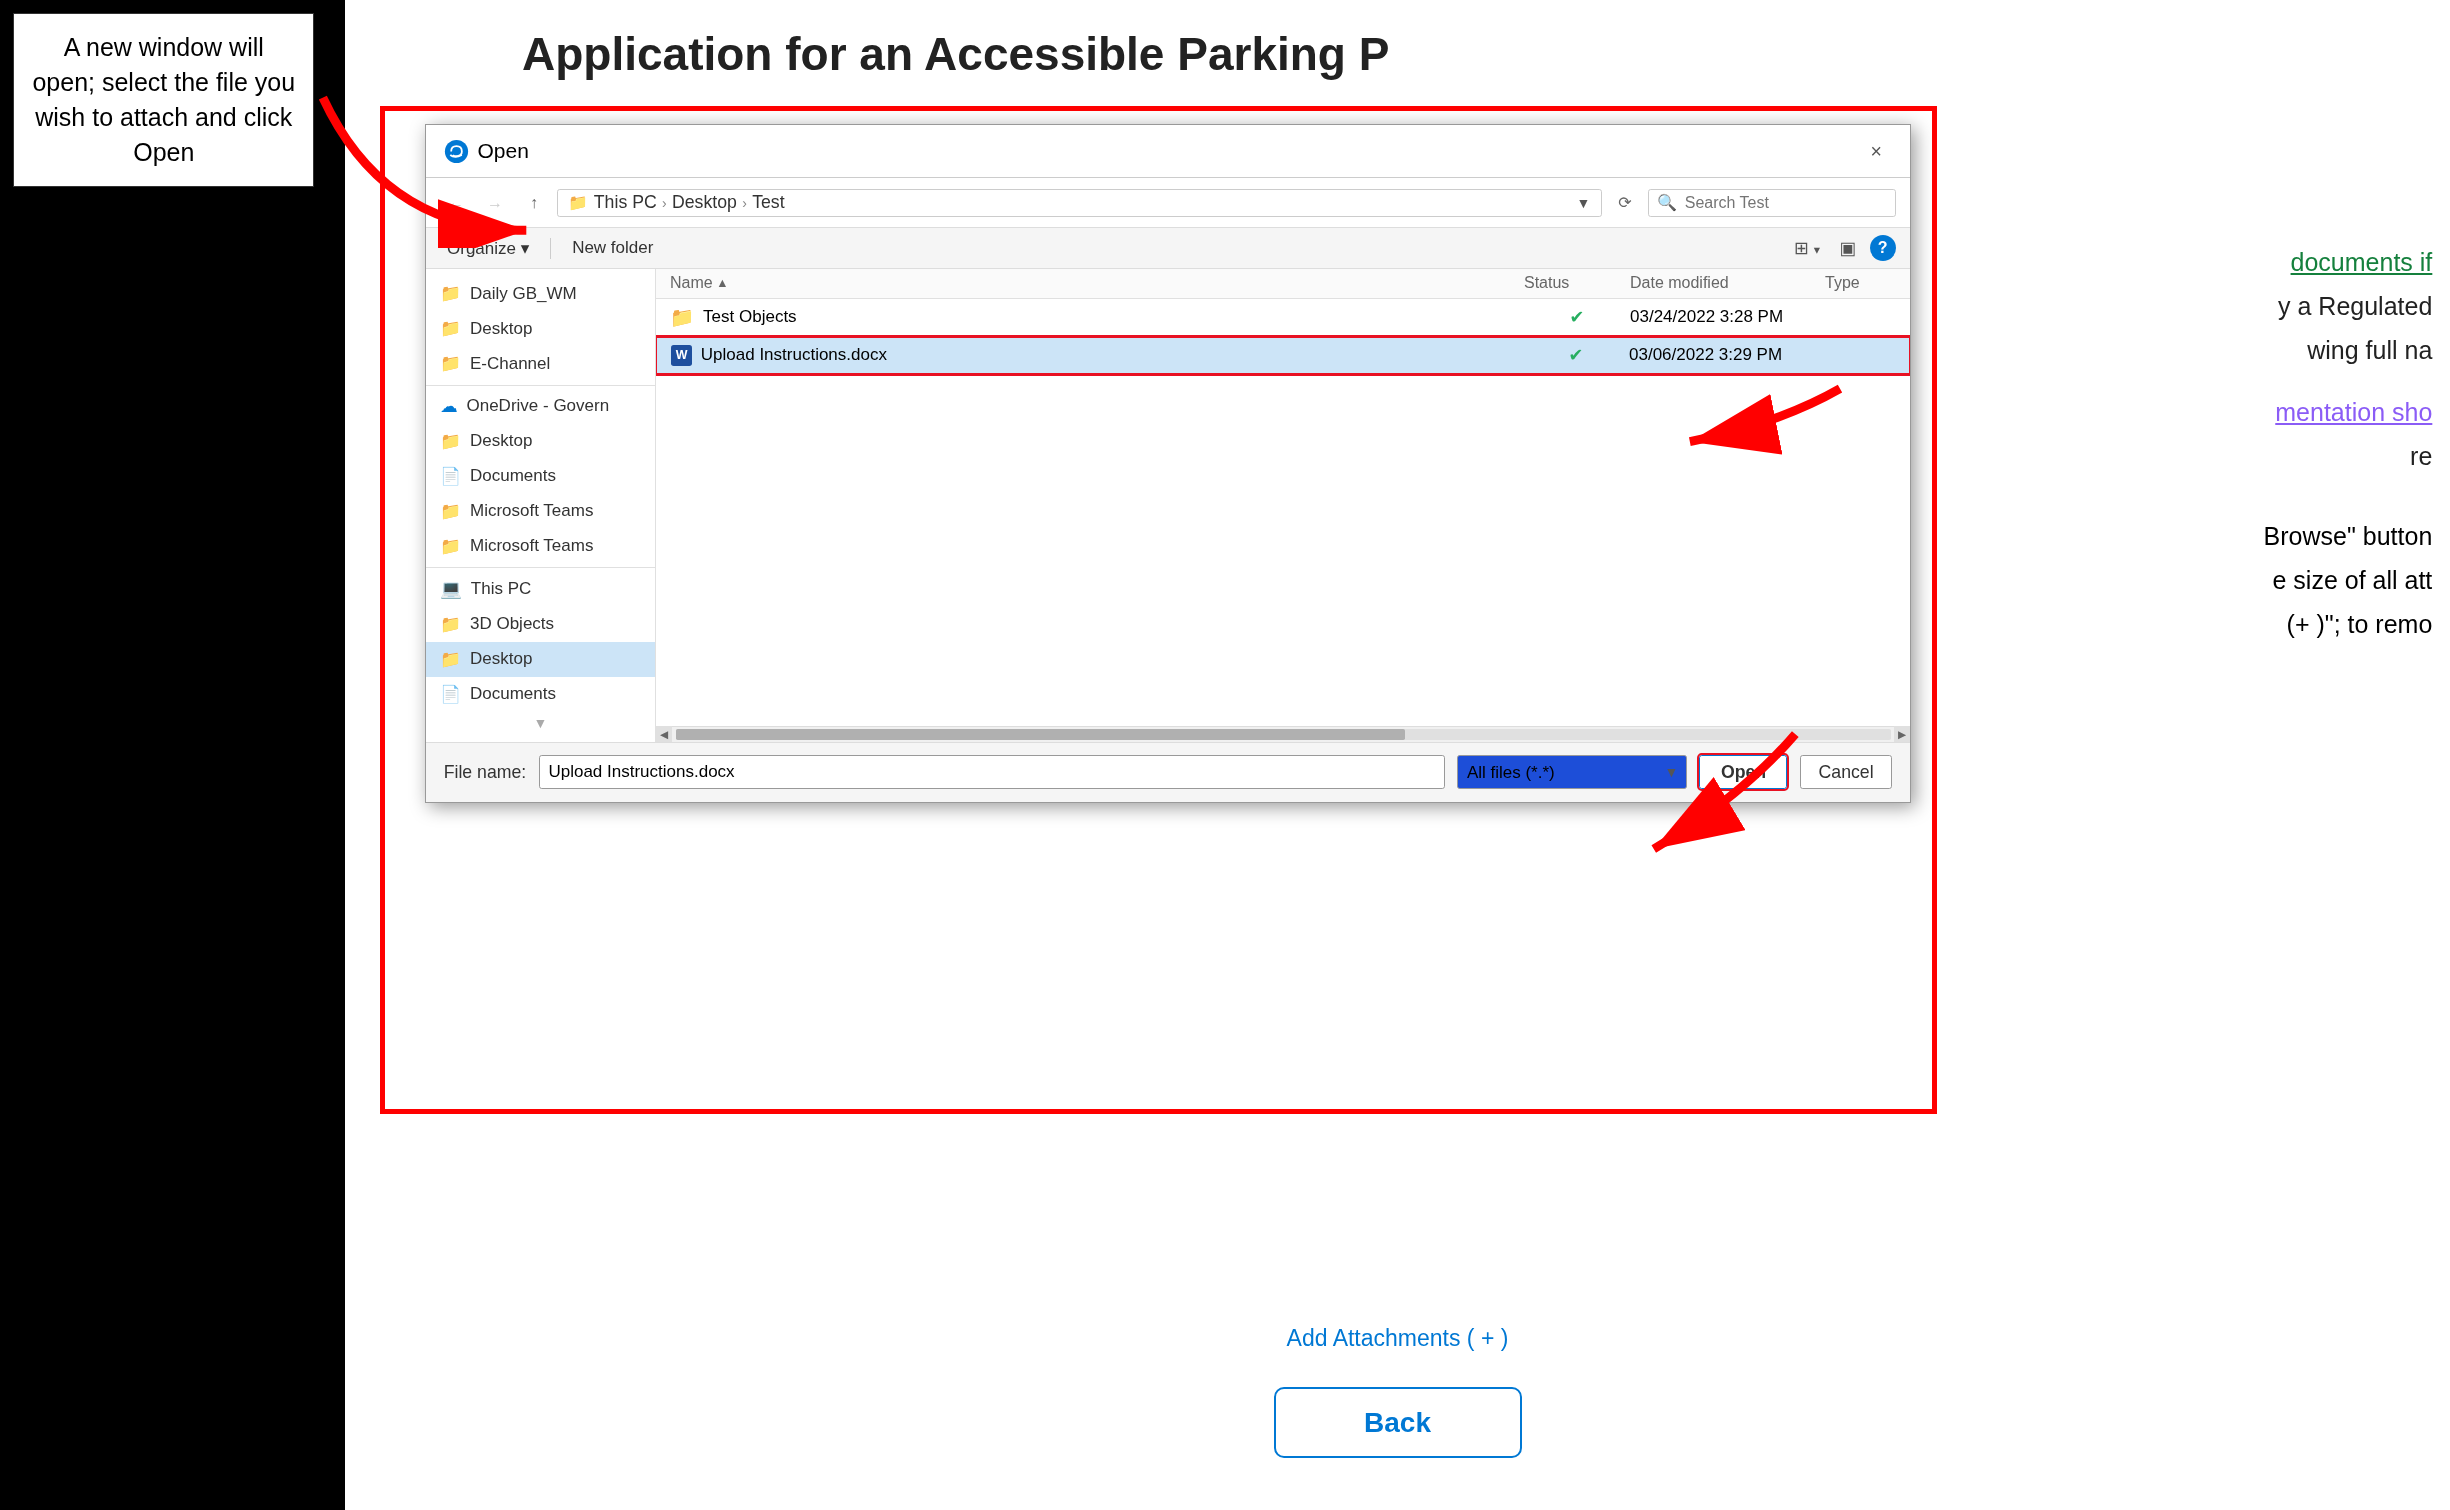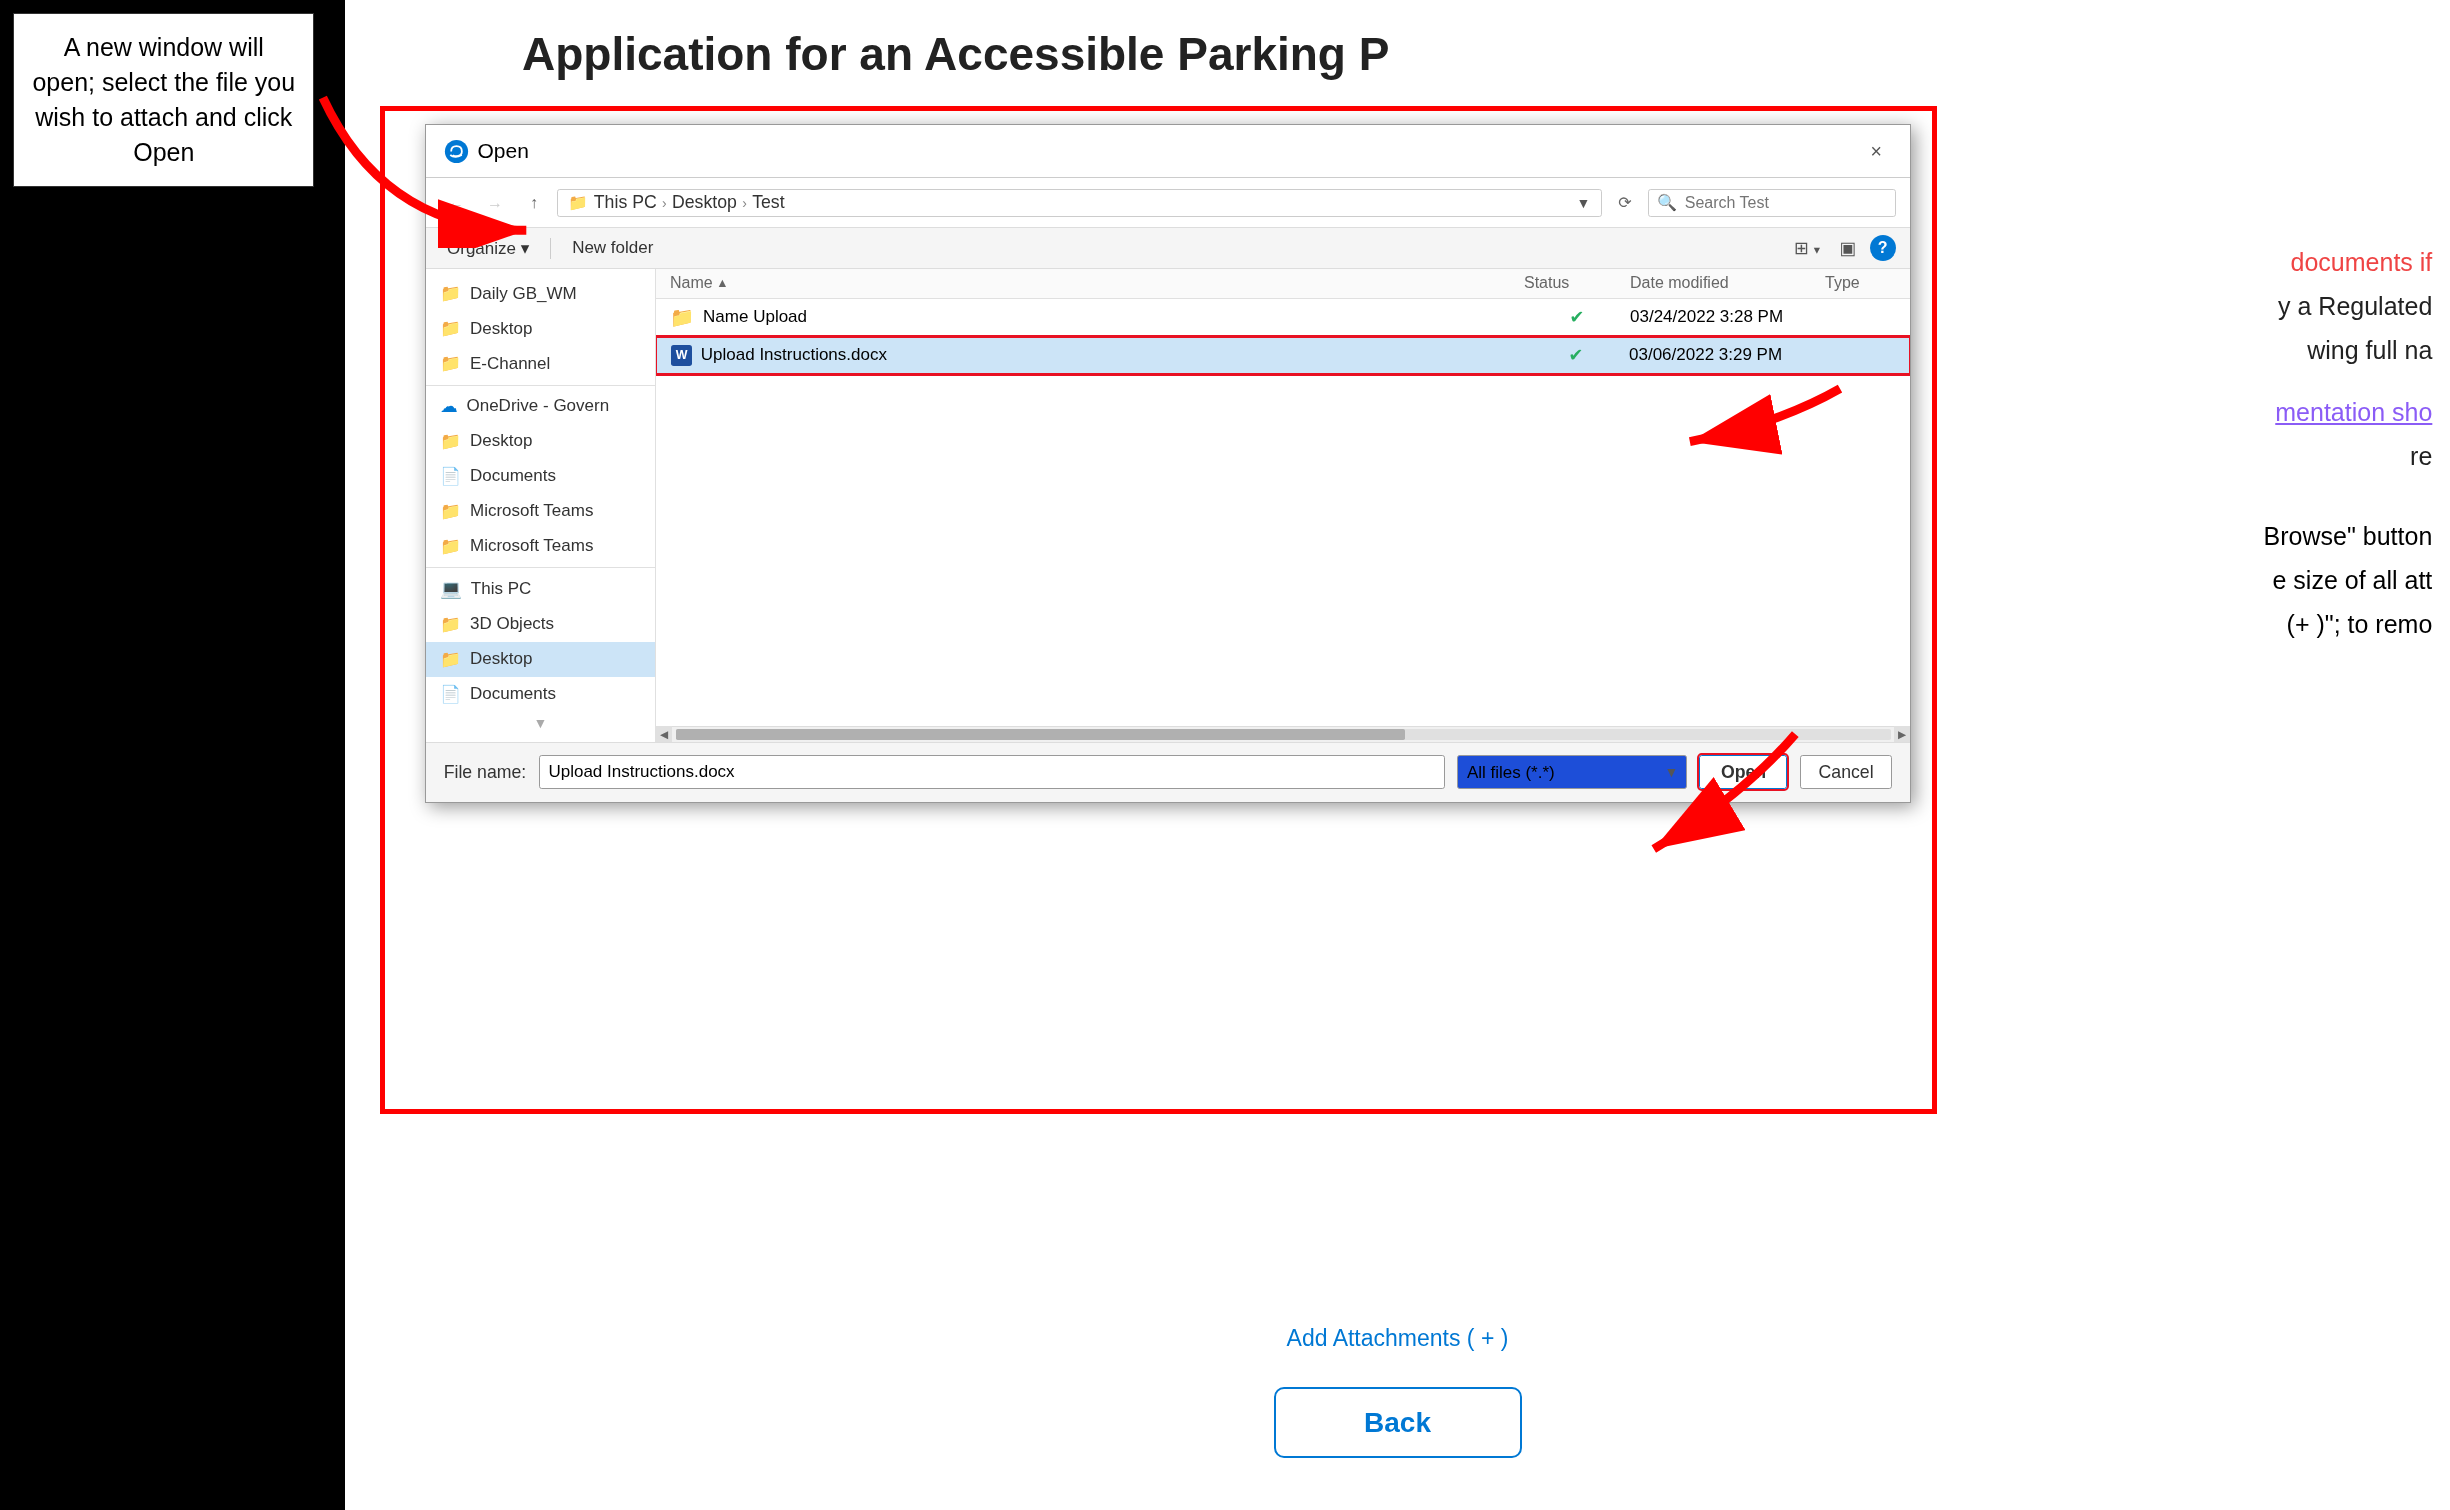--- a/index.html
+++ b/index.html
@@ -55,21 +55,22 @@
       font-weight: bold;
       color: #222;
     }
 
     
     .right-text-1 {
       position: absolute;
       top: 283px;
       right: 17.7px;
       font-size: 25px;
-      color: #ef4444;
+      color: #15803d;
+      text-decoration: underline;
     }
     .right-text-2 {
       position: absolute;
       top: 327px;
       right: 17.7px;
       font-size: 25px;
       color: #222;
     }
     .right-text-3 {
       position: absolute;
@@ -759,21 +760,21 @@
             <div class="filelist-header-col">
               <span>Type</span>
             </div>
           </div>
 
           <div class="filelist-body">
 
             <div class="file-row">
               <div class="file-name-cell">
                 <span style="color:#e8c84a;font-size:19.5px;">📁</span>
-                <span>Name Upload</span>
+                <span>Test Objects</span>
               </div>
               <div class="status-cell">
                 <span class="status-green">✔</span>
               </div>
               <div style="font-size:17px;">03/24/2022 3:28 PM</div>
               <div></div>
             </div>
 
             <div class="file-row selected">
               <div class="file-name-cell">

